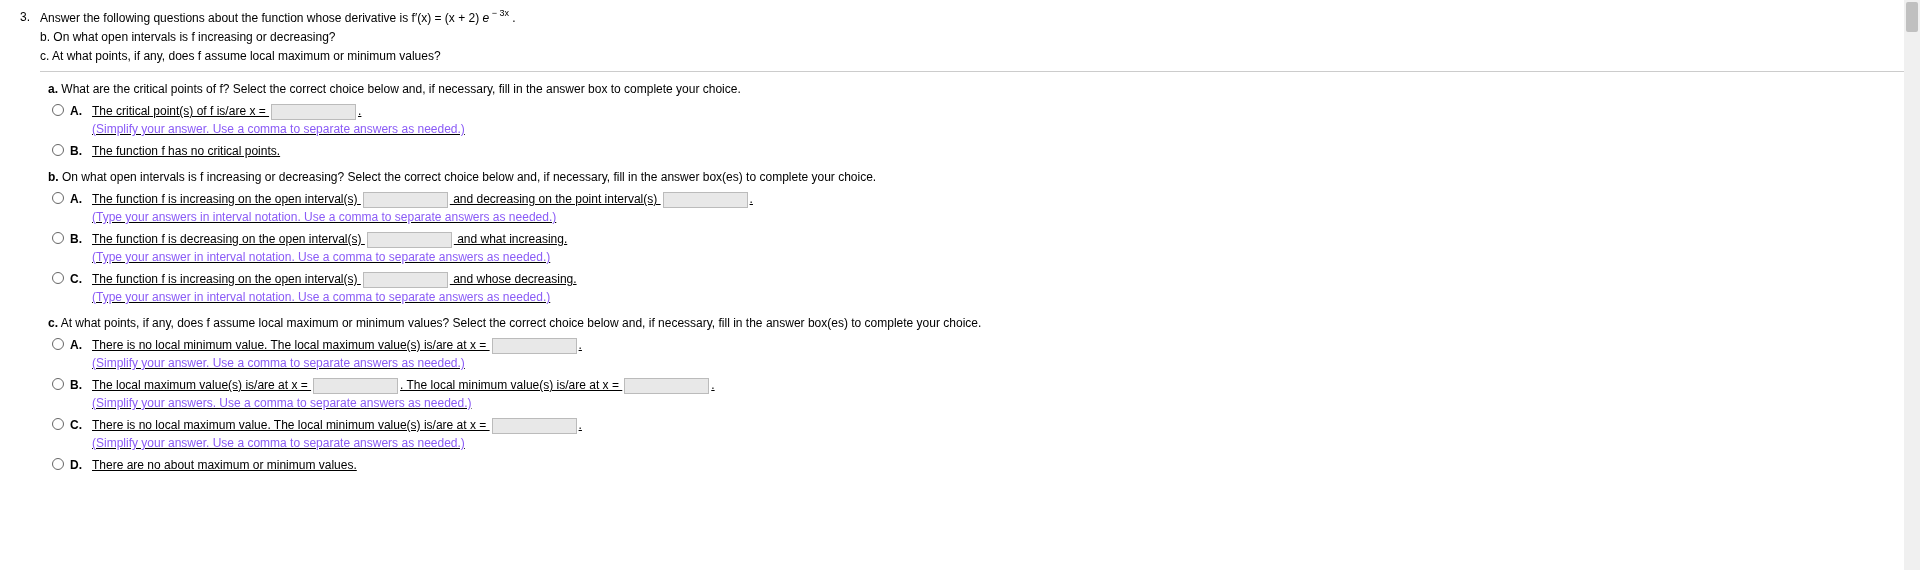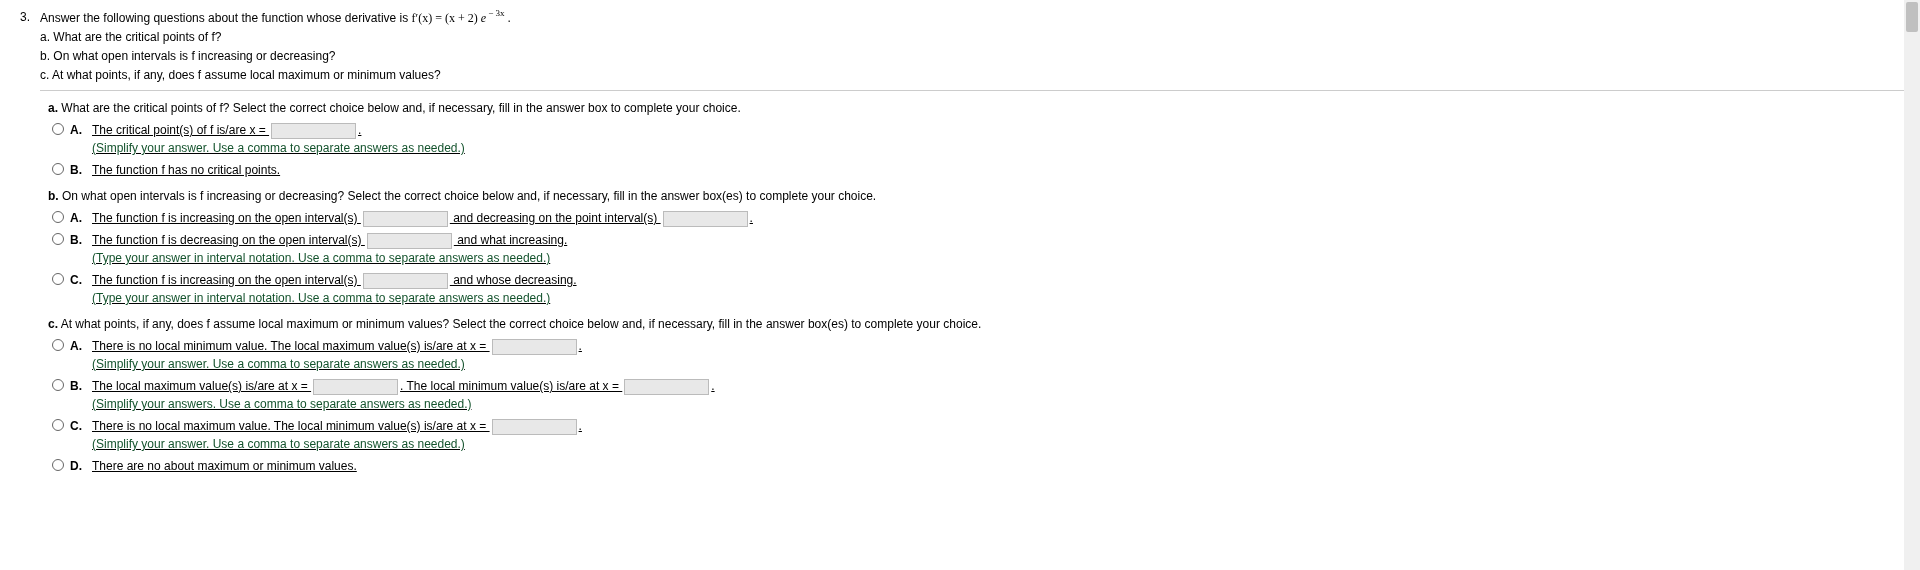--- a/index.html
+++ b/index.html
@@ -16,21 +16,21 @@
       gap: 10px;
     }
     .q-number {
       min-width: 14px;
       text-align: right;
     }
     .q-body { flex: 1; }
     .stem { margin-bottom: 2px; }
     .stem-line { margin-bottom: 1px; }
     .formula {
-      font-family: Liberation Serif, serif;
+      font-family: Liberation Sans, sans-serif;
     }
     .exp { font-size: 9px; vertical-align: super; position: relative; top: -1px;}
     .hr {
       border: none;
       border-top: 1px solid #ccc;
       margin: 6px 0 8px 0;
     }
     .part { margin: 8px 0 4px 8px; }
     .part b { font-weight: bold; }
     .choice-row {
@@ -46,21 +46,21 @@
       margin-right: 6px;
       margin-top: 2px;
       flex-shrink: 0;
     }
     .choice-label {
       font-weight: bold;
       margin-right: 8px;
       min-width: 14px;
     }
     .choice-content { flex: 1; text-decoration: underline; }
-    .hint { color: #14532d; font-size: 12px;}
+    .hint { color: #8b5cf6; font-size: 12px;}
     .ans-box {
       display: inline-block;
       width: 85px;
       height: 16px;
       background: #e8e8e8;
       border: 1px solid #bbb;
       vertical-align: middle;
       margin: 0 2px;
     }
     .scrollbar {
@@ -84,21 +84,20 @@
   <div class="q-number">3.</div>
   <div class="q-body">
 
     <div class="stem">
       <div class="stem-line">
         <span>Answer the following questions about the function whose derivative is </span>
         <span class="formula">
           <span>f′(x) = (x + 2) </span><i>e</i><span class="exp"> − 3x</span>
         </span><span>.</span>
       </div>
-      <div class="stem-line">a. What are the critical points of f?</div>
       <div class="stem-line">b. On what open intervals is f increasing or decreasing?</div>
       <div class="stem-line">c. At what points, if any, does f assume local maximum or minimum values?</div>
     </div>
 
     <hr class="hr">
 
     <div class="part">
       <b>a.</b><span> What are the critical points of f? Select the correct choice below and, if necessary, fill in the answer box to complete your choice.</span>
     </div>
 
@@ -121,20 +120,21 @@
 
     <div class="part">
       <b>b.</b><span> On what open intervals is f increasing or decreasing? Select the correct choice below and, if necessary, fill in the answer box(es) to complete your choice.</span>
     </div>
 
     <div class="choice-row">
       <div class="radio"></div>
       <div class="choice-label">A.</div>
       <div class="choice-content">
         <span>The function f is increasing on the open interval(s) </span><span class="ans-box"></span><span> and decreasing on the point interval(s) </span><span class="ans-box"></span><span>.</span>
+        <div class="hint">(Type your answers in interval notation. Use a comma to separate answers as needed.)</div>
       </div>
     </div>
 
     <div class="choice-row">
       <div class="radio"></div>
       <div class="choice-label">B.</div>
       <div class="choice-content">
         <span>The function f is decreasing on the open interval(s) </span><span class="ans-box"></span><span> and what increasing.</span>
         <div class="hint">(Type your answer in interval notation. Use a comma to separate answers as needed.)</div>
       </div>

